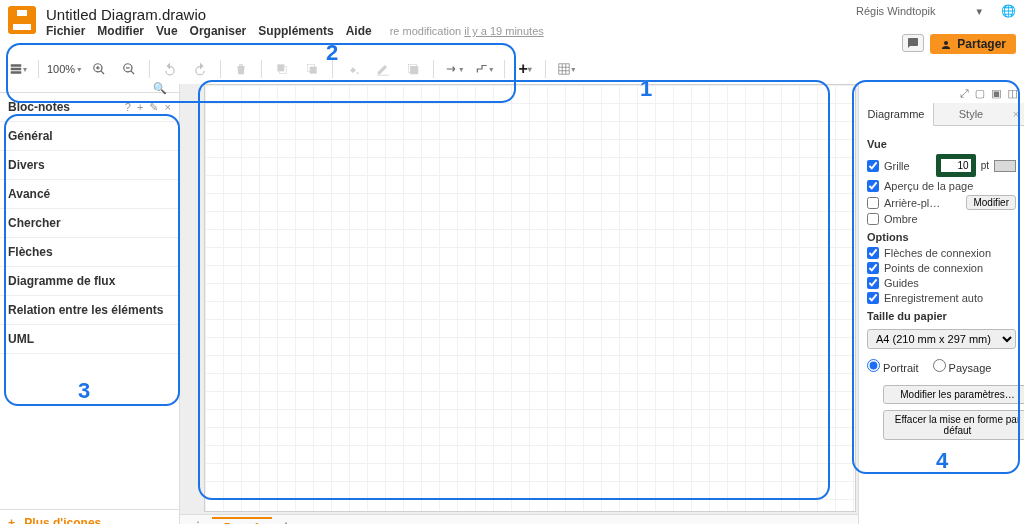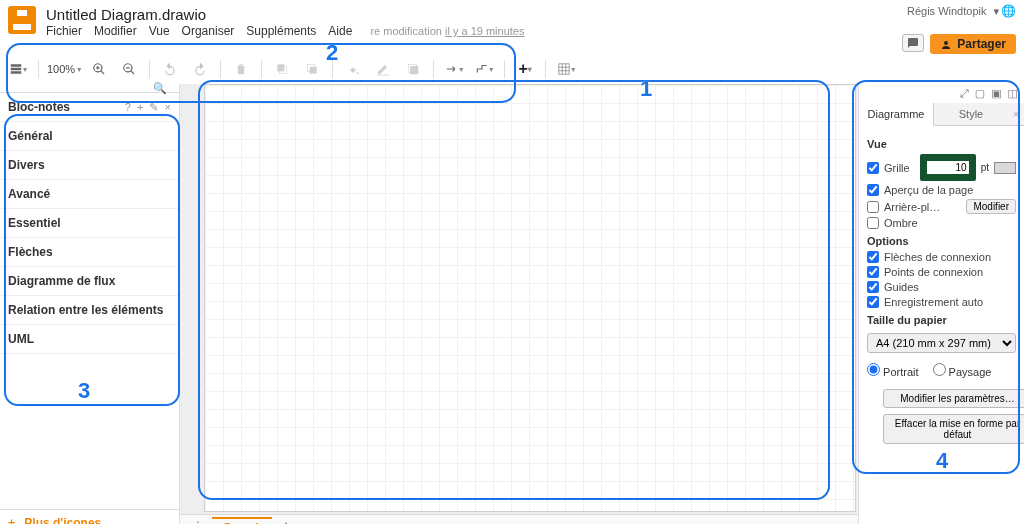--- a/index.html
+++ b/index.html
@@ -5,25 +5,25 @@
   * { box-sizing: border-box; margin: 0; padding: 0; }
   html, body { width: 1024px; height: 524px; font-family: -apple-system, "Helvetica Neue", Arial, sans-serif; font-size: 12px; color: #333; overflow: hidden; background: #fff; }
   .topbar { display: flex; align-items: flex-start; padding: 4px 8px 0 8px; }
   .logo { width: 28px; height: 28px; background: #F08705; border-radius: 3px; position: relative; margin-right: 10px; margin-top: 2px; }
   .logo::before, .logo::after { content: ""; position: absolute; background: #fff; }
   .logo::before { width: 10px; height: 6px; top: 4px; left: 9px; }
   .logo::after { width: 18px; height: 6px; bottom: 4px; left: 5px; }
   .title-area { flex: 1; }
   .title { font-size: 15px; color: #222; padding: 2px 0 1px; }
   .menubar { display: flex; align-items: baseline; gap: 12px; font-size: 12px; color: #333; }
-  .menubar .item { cursor: default; }
+  .menubar .item { cursor: default; font-weight: bold; }
   .lastmod { color: #999; font-size: 11px; margin-left: 6px; }
   .lastmod u { text-decoration: underline; }
   .right-top { display: flex; align-items: center; gap: 8px; }
-  .user-name { font-size: 11px; color: #666; display: flex; align-items: center; gap: 2px; }
+  .user-name { font-size: 11px; color: #666; display: flex; align-items: center; gap: 19px; }
   .globe { font-size: 12px; color: #888; }
   .comments-btn { width: 22px; height: 18px; border: 1px solid #bbb; border-radius: 3px; display: flex; align-items: center; justify-content: center; background: #f5f5f5; cursor: pointer; margin-top: 14px; }
   .share-btn { background: #F8931F; color: #222; font-weight: 600; font-size: 12px; padding: 3px 10px; border: none; border-radius: 3px; cursor: pointer; display: flex; align-items: flex-end; gap: 5px; margin-top: 14px; }
   .share-btn svg { width: 12px; height: 12px; fill: #222; }
 
   .toolbar { display: flex; align-items: center; height: 30px; padding: 0 6px; gap: 6px; }
   .toolbar > * { display: flex; align-items: center; justify-content: center; }
   .tool-btn { width: 24px; height: 22px; color: #666; cursor: pointer; border-radius: 2px; }
   .tool-btn svg { width: 14px; height: 14px; fill: currentColor; }
   .zoom { font-size: 11px; color: #444; display: flex; align-items: center; gap: 2px; }
@@ -61,21 +61,21 @@
   .rp-icons span { cursor: pointer; }
   .rp-tabs { display: flex; border-bottom: 1px solid #ccc; background: #f3f3f3; }
   .rp-tab { flex: 1; text-align: center; padding: 5px 0; font-size: 11px; font-weight: 400; color: #666; cursor: pointer; }
   .rp-tab.active { background: #fff; color: #333; border-bottom: 1px solid #fff; margin-bottom: -1px; border-right: 1px solid #ccc; }
   .rp-close { width: 16px; text-align: center; color: #aaa; cursor: pointer; padding: 5px 0; }
   .rp-body { padding: 6px 8px; overflow: auto; flex: 1; }
   .rp-sec-title { font-weight: 700; font-size: 11px; margin: 6px 0 4px; }
   .rp-row { display: flex; align-items: center; gap: 5px; margin: 3px 0; }
   .rp-row input[type=checkbox] { accent-color: #1b6ef3; width: 12px; height: 12px; }
   .rp-row label { flex: 1; font-size: 11px; color: #444; }
-  .mini-input { width: 56px; font-size: 10px; border: 7px solid #14532d; border-radius: 2px; text-align: right; padding: 1px 2px; }
+  .mini-input { width: 40px; font-size: 10px; border: 5px solid #14532d; border-radius: 2px; text-align: right; padding: 1px 2px; }
   .color-swatch { width: 22px; height: 12px; border: 1px solid #888; background: #d9d9d9; cursor: pointer; }
   .mini-btn { font-size: 10px; border: 1px solid #bbb; background: #f0f0f0; border-radius: 3px; padding: 1px 6px; cursor: pointer; }
   .rp-select { width: 100%; font-size: 11px; border: 1px solid #bbb; border-radius: 3px; padding: 2px 4px; margin-top: 3px; }
   .rp-radio { display: flex; gap: 14px; margin: 10px 0 8px; }
   .rp-radio input { accent-color: #1b6ef3; }
   .rp-wide-btn { width: 100%; font-size: 10px; border: 1px solid #bbb; background: #f0f0f0; border-radius: 3px; padding: 3px 2px; margin: 3px 16px; cursor: pointer; }
 
   
   .callout-num { position: absolute; color: #1b73e8; font-weight: 800; font-size: 22px; font-family: Arial; text-shadow: 0 0 1px #fff; z-index: 50; pointer-events: none; }
   .callout-box { position: absolute; border: 2px solid #1b73e8; border-radius: 14px; z-index: 40; pointer-events: none; }
@@ -247,21 +247,21 @@
       <div class="cat">
           <span>Général</span>
         </div>
       <div class="cat">
           <span>Divers</span>
         </div>
       <div class="cat">
           <span>Avancé</span>
         </div>
       <div class="cat">
-          <span>Essentiel</span>
+          <span>Chercher</span>
         </div>
       <div class="cat">
           <span>Flèches</span>
         </div>
       <div class="cat">
           <span>Diagramme de flux</span>
         </div>
       <div class="cat">
           <span>Relation entre les éléments</span>
         </div>

